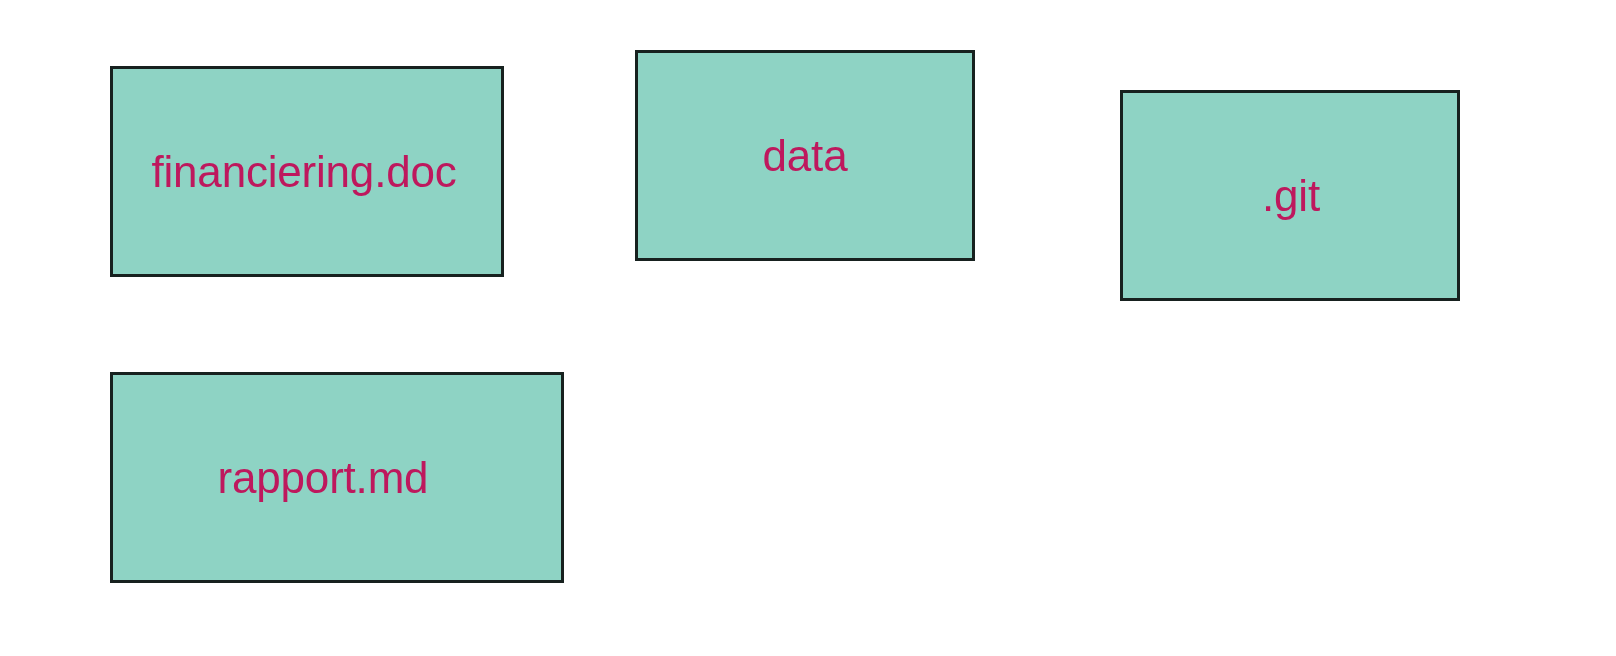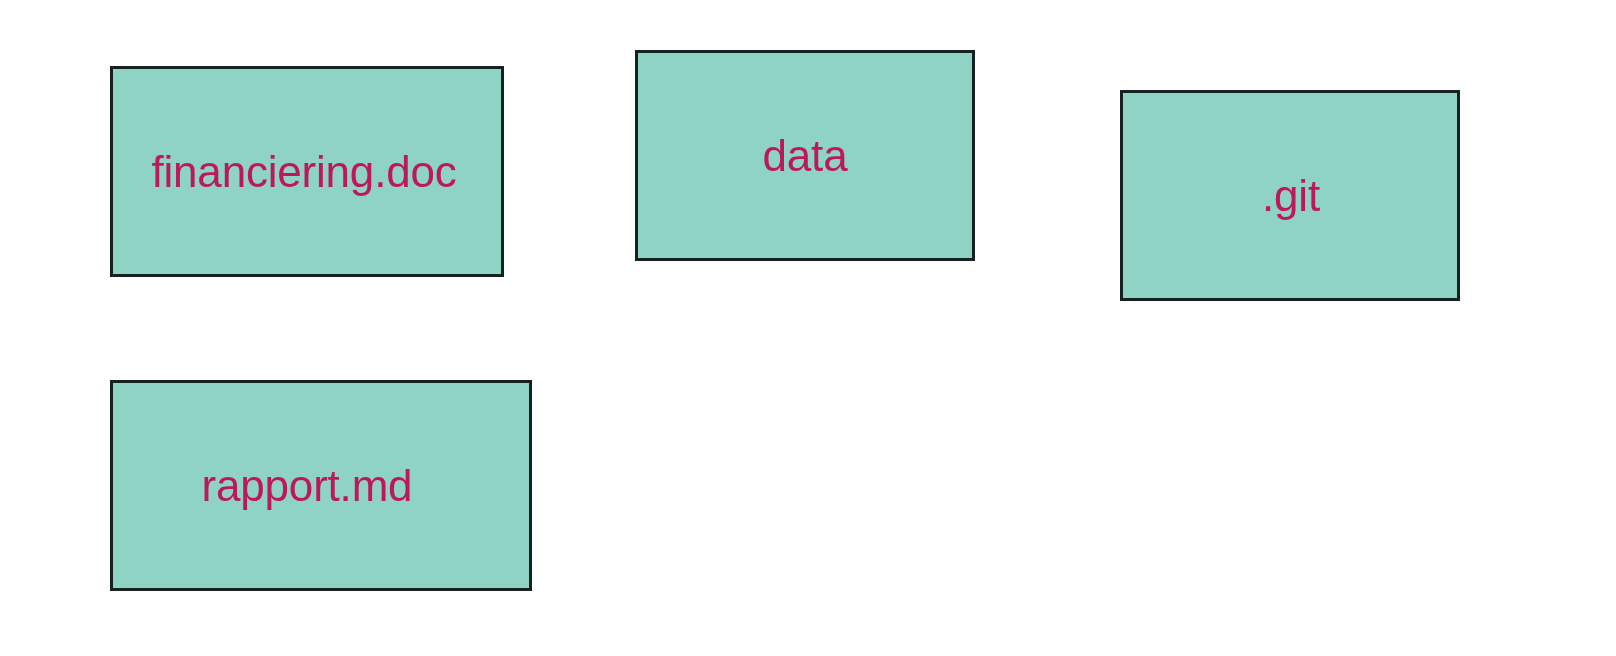--- a/index.html
+++ b/index.html
@@ -40,21 +40,21 @@
     color: #be185d;
     white-space: nowrap;
     letter-spacing: -0.2px;
     text-align: center;
   }
 
   
   #node-financiering-doc { left: 110px; top: 66px;  width: 394px; height: 211px; }
   #node-data             { left: 635px; top: 50px;  width: 340px; height: 211px; }
   #node-git              { left: 1120px; top: 66px; width: 340px; height: 211px; margin-top: 24px; }
-  #node-rapport-md       { left: 110px; top: 380px; width: 422px; height: 211px; }
+  #node-rapport-md       { left: 110px; top: 372px; width: 454px; height: 211px; }
 
   
   #node-financiering-doc .node-label { transform: translateX(-3px); }
   #node-rapport-md .node-label       { transform: translateX(-14px); }
   #node-git .node-label              { transform: translateX(1px); }
 </style>
 </head>
 <body>
 
 <div id="canvas">

